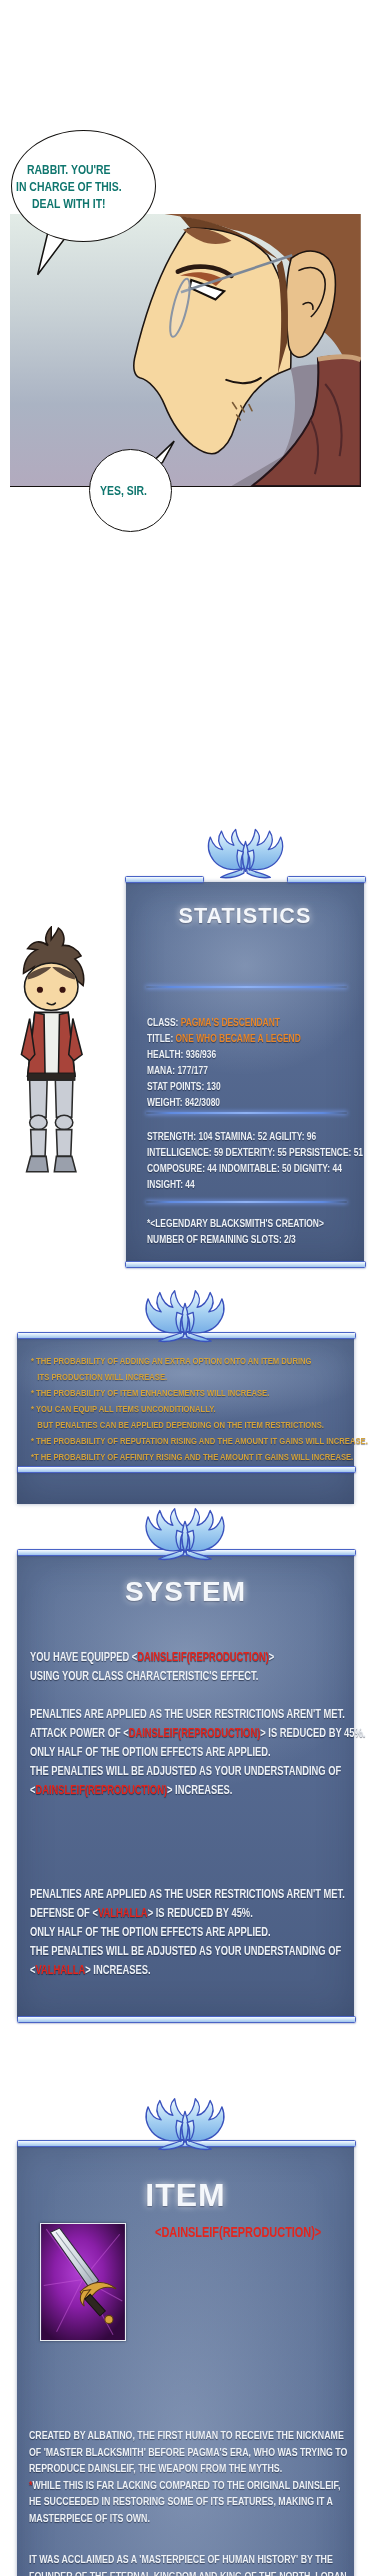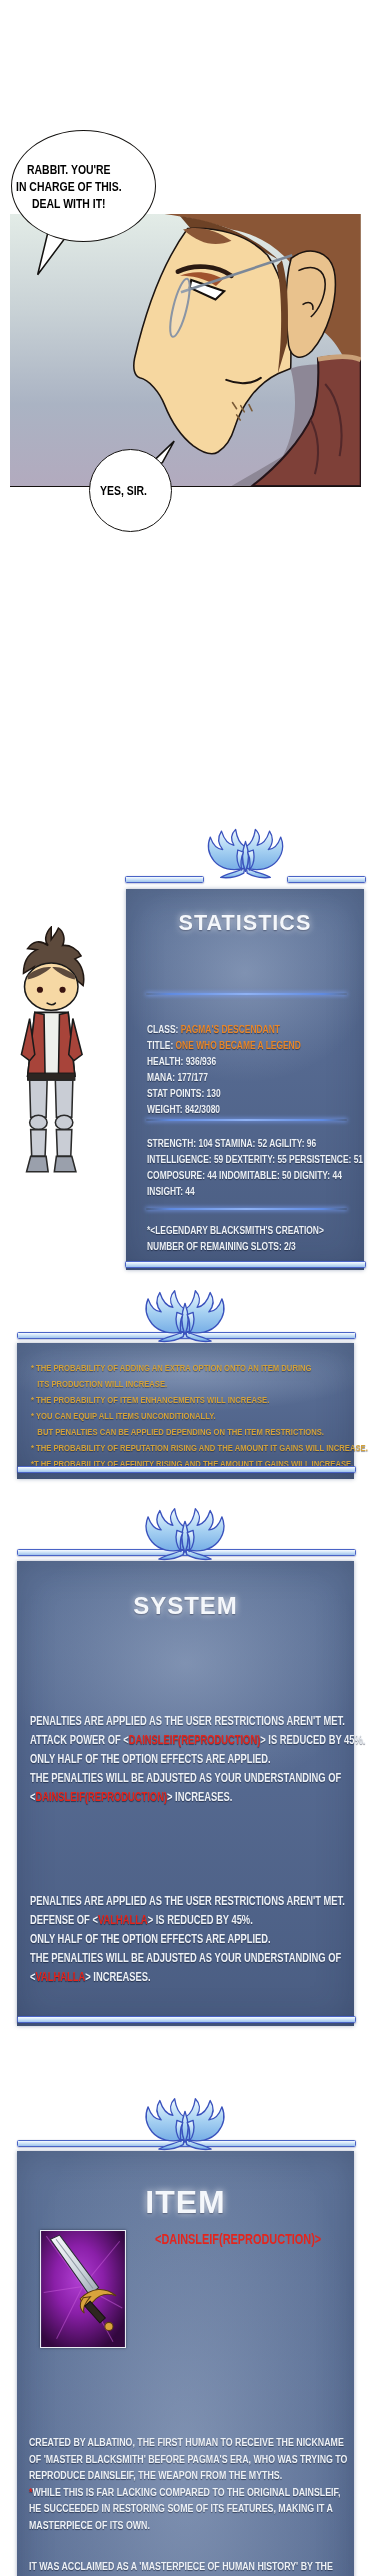--- a/index.html
+++ b/index.html
@@ -5,29 +5,29 @@
   html,body{margin:0;padding:0;background:#ffffff;}
   .page{position:relative;width:371px;height:3724px;background:#ffffff;overflow:hidden;
         font-family:"Liberation Sans",sans-serif;}
   
   .scene-panel{position:absolute;left:9.8px;top:214px;width:351px;height:272px;
     background:linear-gradient(180deg,#e3ece7 0%,#c9d2d6 35%,#aab3c3 70%,#b2aabe 100%);
     border-bottom:1.5px solid #14100e;}
   .bubble{position:absolute;background:#ffffff;border:1.5px solid #141210;z-index:5;
     display:flex;align-items:center;justify-content:center;text-align:center;}
   .bubble-tail{position:absolute;z-index:4;}
-  .speech-text{font-weight:bold;color:#000000;font-size:13.4px;line-height:17px;letter-spacing:0px;}
+  .speech-text{font-weight:bold;color:#0f766e;font-size:13.4px;line-height:17px;letter-spacing:0px;}
   #bubble1{left:11.3px;top:130px;width:143px;height:110px;border-radius:50%;}
   #bubble2{left:89px;top:449px;width:81px;height:81px;border-radius:50%;justify-content:center;}
   
   .ui-panel{position:absolute;
     background:
       radial-gradient(ellipse 75% 40% at 50% 22%, rgba(215,228,246,.30), rgba(215,228,246,0) 72%),
       linear-gradient(180deg,#5e7398 0%,#556990 45%,#4a5d82 100%);
-    box-shadow:0 0 4.1px rgba(70,90,130,.45), inset 0 0 36px rgba(25,35,60,.28);margin-top:7px;}
+    box-shadow:0 0 4.1px rgba(70,90,130,.45), inset 0 0 36px rgba(25,35,60,.28);}
   .deco-bar{position:absolute;height:4.6px;z-index:2;border:1px solid #4a63c6;border-radius:1.5px;
     background:linear-gradient(180deg,#f6fbff 0%,#cfe4f8 45%,#9ec3ec 100%);
     box-shadow:0 0.5px 1.5px rgba(40,60,130,.45);}
   .ornament{position:absolute;z-index:3;}
   .panel-title{position:absolute;width:100%;text-align:center;font-weight:bold;color:#f4f7fb;
     text-shadow:0 0 7.2px rgba(255,255,255,.75),0 1px 1.5px rgba(15,25,55,.6);
     letter-spacing:1px;}
   .glow-div{position:absolute;height:1.5px;border-radius:1px;
     background:linear-gradient(90deg,rgba(95,138,224,0),#5f8ae0 12%,#8fb2f4 50%,#5f8ae0 88%,rgba(95,138,224,0));
     box-shadow:0 0 4.6px 0.5px rgba(125,165,255,.85);}
@@ -185,39 +185,43 @@
       <path d="M32,448 L62,448 L66,478 L24,478 Z"></path>
       <path d="M82,448 L112,448 L120,478 L78,478 Z"></path>
     </g>
   </svg>
   <div class="deco-bar" style="left:125px;top:1261px;width:239px"></div>
 
   <svg class="ornament" style="left:131px;top:1285px;width:108px;height:61px" viewBox="0 0 240 130">
       <use href="#orn"></use>
     </svg>
   <div class="deco-bar" style="left:17px;top:1332px;width:337px"></div>
-  <div class="ui-panel" style="left:17px;top:1336px;width:337px;height:136px">
+  <div class="ui-panel" style="left:17px;top:1336px;width:337px;height:168px">
     <div class="tgroup gold-lines" style="left:14.4px;top:16.5px">
         <div class="ln"><span>* THE PROBABILITY OF ADDING AN EXTRA OPTION ONTO AN ITEM DURING</span></div>
         <div class="ln"><span>   ITS PRODUCTION WILL INCREASE.</span></div>
         <div class="ln"><span>* THE PROBABILITY OF ITEM ENHANCEMENTS WILL INCREASE.</span></div>
         <div class="ln"><span>* YOU CAN EQUIP ALL ITEMS UNCONDITIONALLY.</span></div>
         <div class="ln"><span>   BUT PENALTIES CAN BE APPLIED DEPENDING ON THE ITEM RESTRICTIONS.</span></div>
         <div class="ln"><span>* THE PROBABILITY OF REPUTATION RISING AND THE AMOUNT IT GAINS WILL INCREASE.</span></div>
         <div class="ln"><span>*T HE PROBABILITY OF AFFINITY RISING AND THE AMOUNT IT GAINS WILL INCREASE.</span></div>
       </div>
   </div>
   <div class="deco-bar" style="left:17px;top:1466px;width:337px"></div>
 
   <svg class="ornament" style="left:131px;top:1503px;width:108px;height:61px" viewBox="0 0 240 130">
       <use href="#orn"></use>
     </svg>
   <div class="deco-bar" style="left:17px;top:1549px;width:337px"></div>
   <div class="ui-panel" style="left:17px;top:1554px;width:337px;height:465px">
-    <div class="panel-title" style="top:31px;font-size:24px">SYSTEM</div>
+    <div class="panel-title" style="top:22px;font-size:28px">SYSTEM</div>
+    <div class="tgroup sys-lines" style="left:13.4px;top:94px">
+        <div class="ln"><span>YOU HAVE EQUIPPED &lt;</span><span class="c-red">DAINSLEIF(REPRODUCTION)</span><span>&gt;</span></div>
+        <div class="ln"><span>USING YOUR CLASS CHARACTERISTIC'S EFFECT.</span></div>
+      </div>
     <div class="tgroup sys-lines" style="left:13.4px;top:151px">
         <div class="ln"><span>PENALTIES ARE APPLIED AS THE USER RESTRICTIONS AREN'T MET.</span></div>
         <div class="ln"><span>ATTACK POWER OF &lt;</span><span class="c-red">DAINSLEIF(REPRODUCTION)</span><span>&gt; IS REDUCED BY 45%.</span></div>
         <div class="ln"><span>ONLY HALF OF THE OPTION EFFECTS ARE APPLIED.</span></div>
         <div class="ln"><span>THE PENALTIES WILL BE ADJUSTED AS YOUR UNDERSTANDING OF</span></div>
         <div class="ln"><span>&lt;</span><span class="c-red">DAINSLEIF(REPRODUCTION)</span><span>&gt; INCREASES.</span></div>
       </div>
     <div class="tgroup sys-lines" style="left:13.4px;top:331px">
         <div class="ln"><span>PENALTIES ARE APPLIED AS THE USER RESTRICTIONS AREN'T MET.</span></div>
         <div class="ln"><span>DEFENSE OF &lt;</span><span class="c-red">VALHALLA</span><span>&gt; IS REDUCED BY 45%.</span></div>

